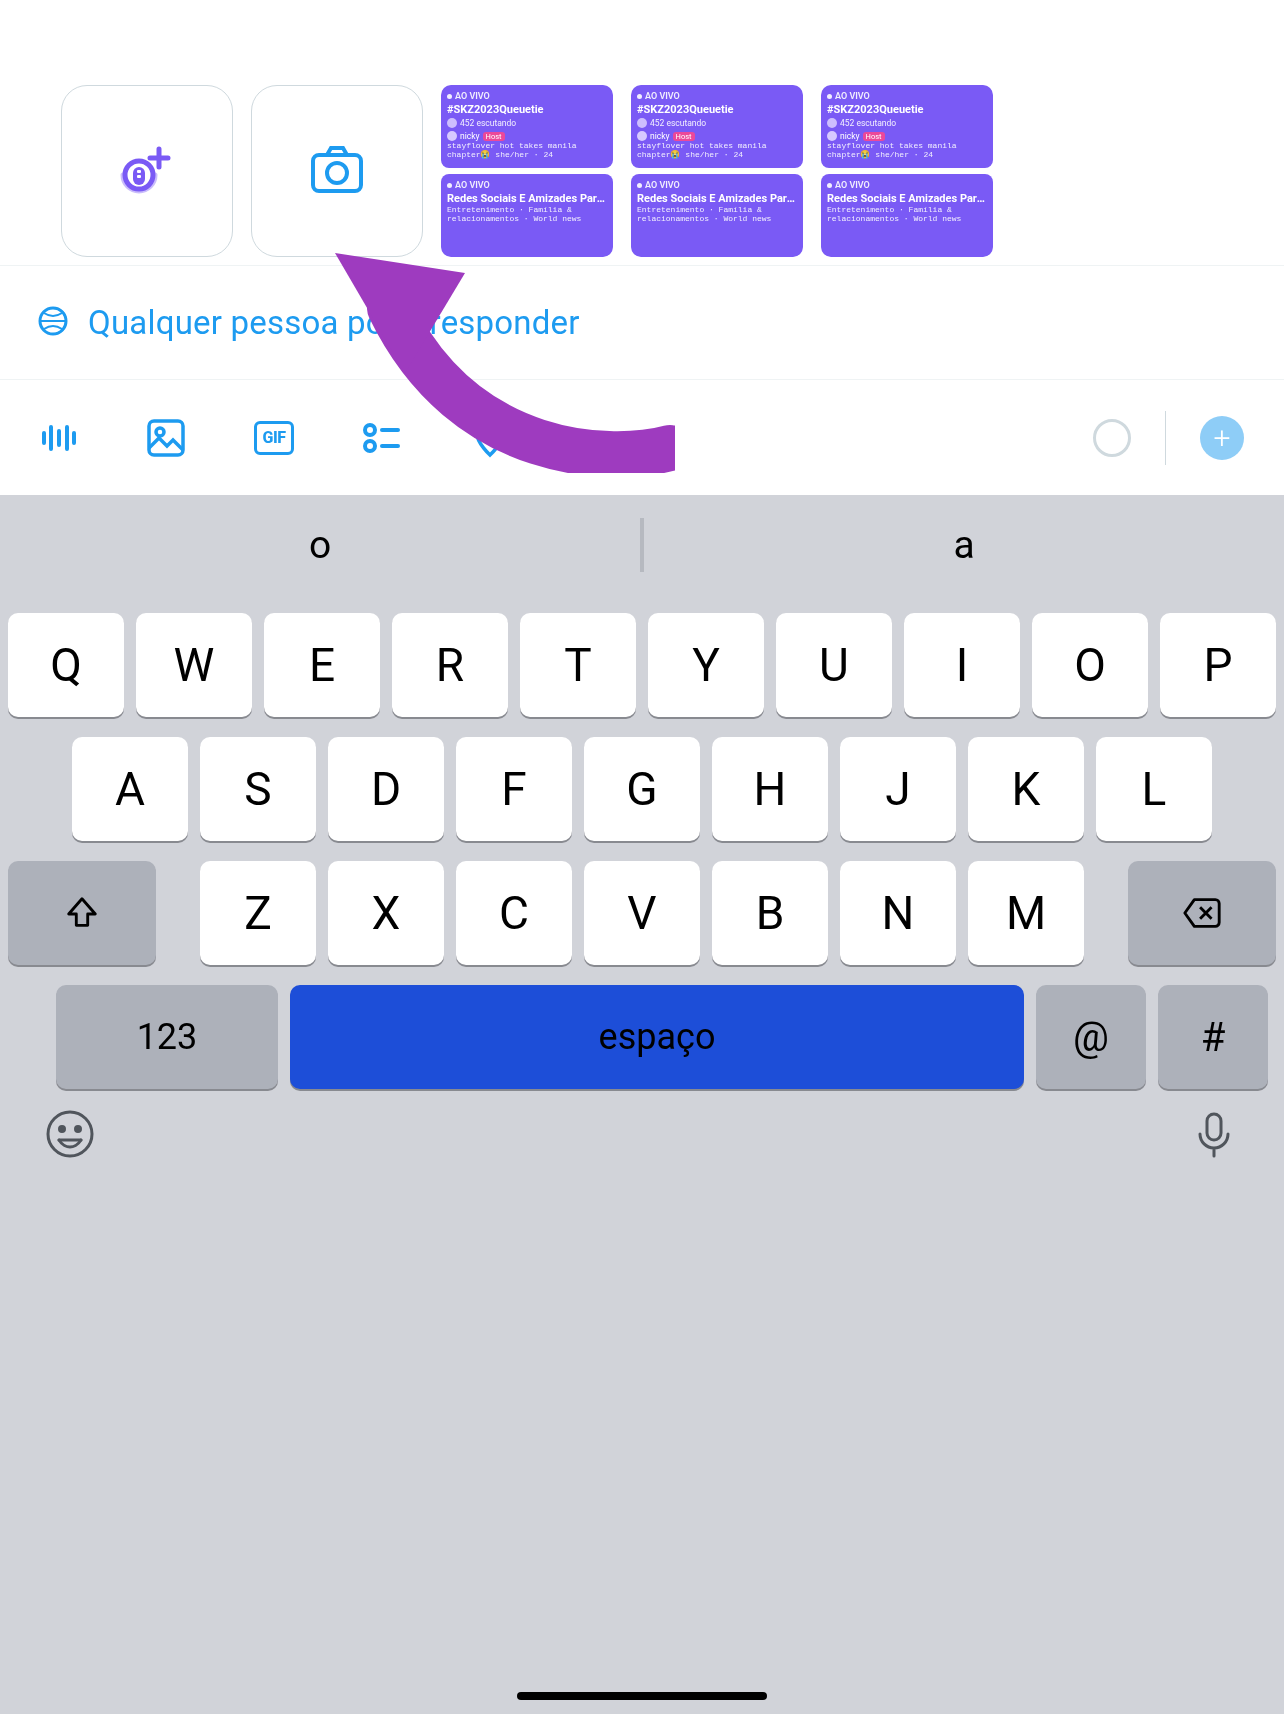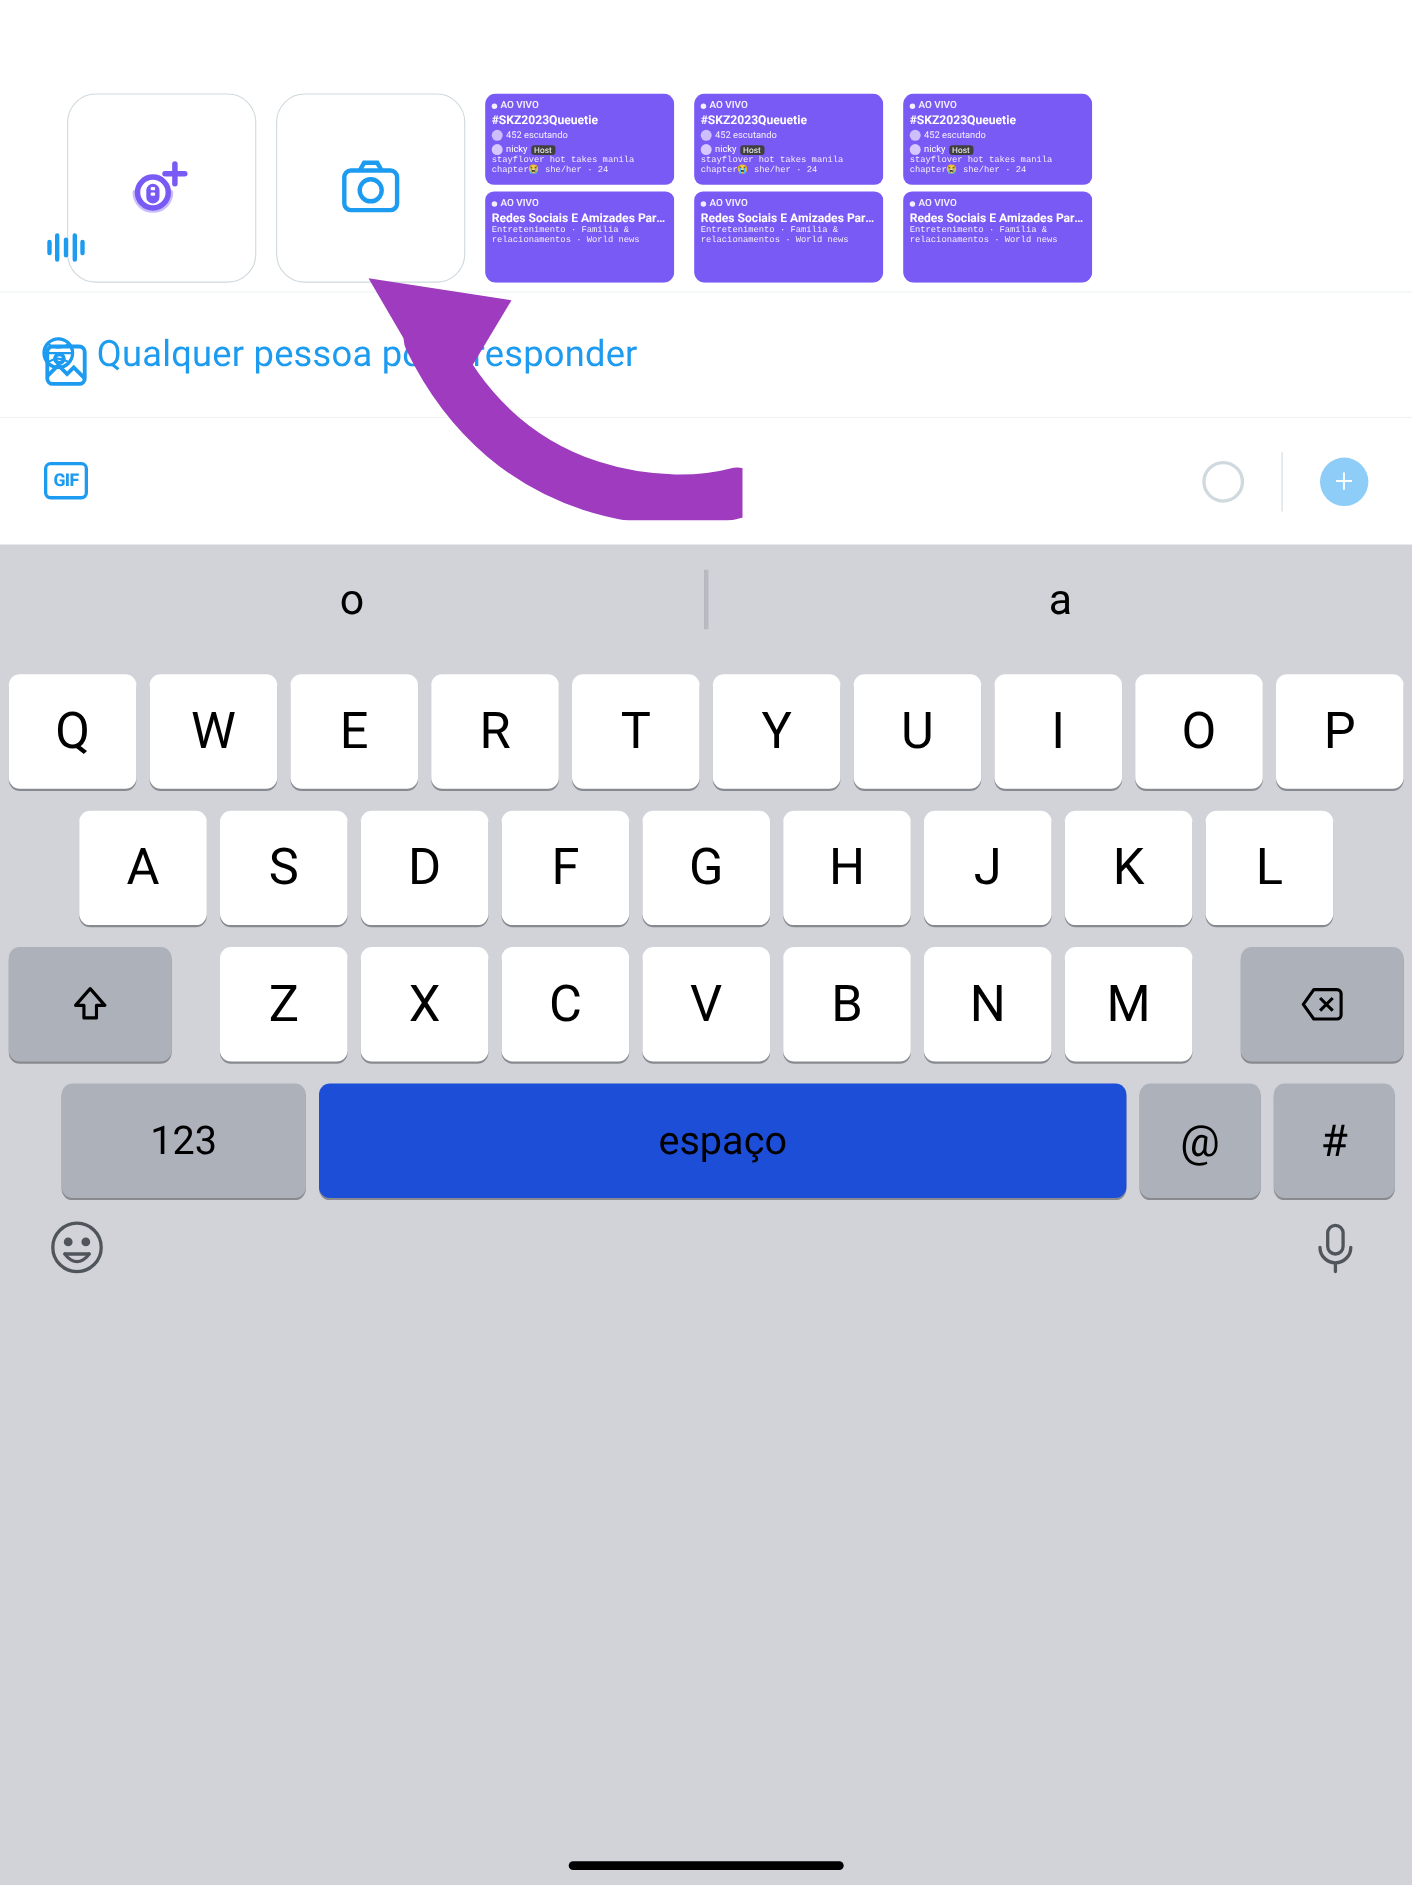--- a/index.html
+++ b/index.html
@@ -13,31 +13,31 @@
 
   .thumb { width: 172px; height: 172px; border-radius: 10px; overflow: hidden; display:flex; flex-direction:column; gap:6px; flex-shrink:0;}
   .space-card { flex:1; background:#7a5af5; border-radius:8px; padding:6px 6px; color:#fff; font-size:10px; line-height:1.2; overflow:hidden; position:relative;}
   .space-live { font-size:9px; font-weight:600; opacity:.9; display:flex; align-items:center; gap:3px;}
   .space-live::before{content:""; width:5px; height:5px; border-radius:50%; background:#fff;}
   .space-title { font-weight:700; font-size:11px; margin-top:1px; white-space:nowrap; overflow:hidden; text-overflow:ellipsis;}
   .space-meta { font-size:8.5px; opacity:.9; display:flex; align-items:center; gap:3px; margin-top:2px;}
   .space-meta::before{content:""; width:10px; height:10px; border-radius:50%; background:#d7c9ff;}
   .space-host { font-size:8.5px; display:flex; align-items:center; gap:3px; margin-top:3px;}
   .space-host::before{content:""; width:10px; height:10px; border-radius:50%; background:#d7c9ff;}
-  .host-badge{ background:#404040; border-radius:3px; padding:0 3px; font-size:7.5px;}
+  .host-badge{ background:#ec4899; border-radius:3px; padding:0 3px; font-size:7.5px;}
   .space-desc{ font-size:8px; opacity:.9; margin-top:1px; line-height:1.1;font-family:Liberation Mono, monospace;}
 
   
   .reply-row { height:115px; border-top:1px solid #eff3f4; border-bottom:1px solid #eff3f4; display:flex; align-items:center; padding:0 38px; gap:20px; color:#1d9bf0; }
   .globe-icon svg{ width:30px; height:30px; }
   .reply-text { font-size:33px; font-weight:400; letter-spacing:.2px;}
 
   
   .toolbar { height:115px; display:flex; align-items:center; padding:0 40px; position:relative;}
-  .tool-group { display:flex; gap:68px; align-items:center;flex-direction:column;}
+  .tool-group { display:flex; gap:68px; align-items:center;}
   .tool-btn { color:#1d9bf0; display:flex; align-items:center; justify-content:center; }
   .tool-btn svg { width:40px; height:40px; }
   .gif-box { width:40px; height:34px; border:3px solid #1d9bf0; border-radius:6px; display:flex; align-items:center; justify-content:center; font-size:16px; font-weight:800; color:#1d9bf0; letter-spacing:-.5px;}
   .bars svg{width:38px;height:38px;}
   .toolbar-right { margin-left:auto; display:flex; align-items:center; gap:34px;}
   .divider { width:1px; height:54px; background:#cfd9de;}
   .circle-outline{ width:38px; height:38px; border:3px solid #cfd9de; border-radius:50%;}
   .plus-badge{ width:44px; height:44px; border-radius:50%; background:#8ecdf7; color:#fff; display:flex; align-items:center; justify-content:center; font-size:30px; font-weight:300;}
 
   

